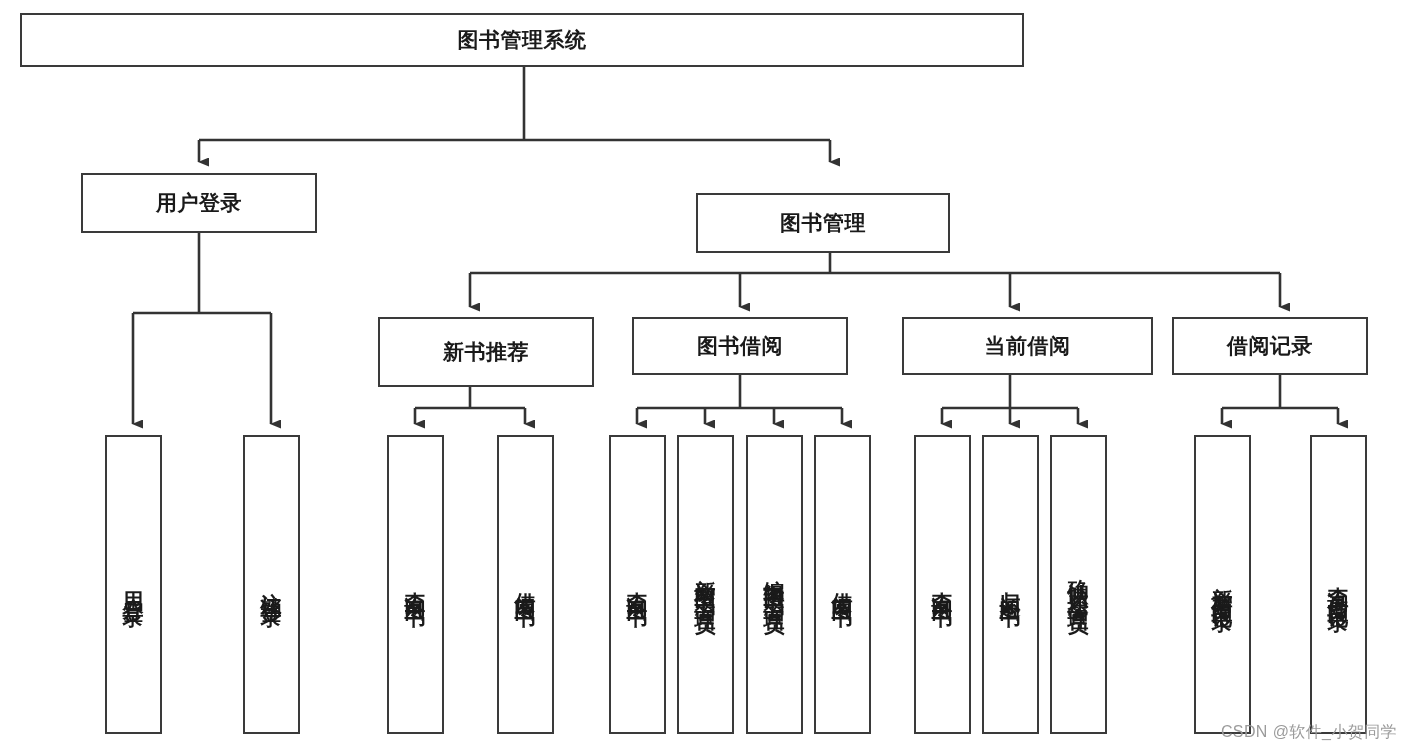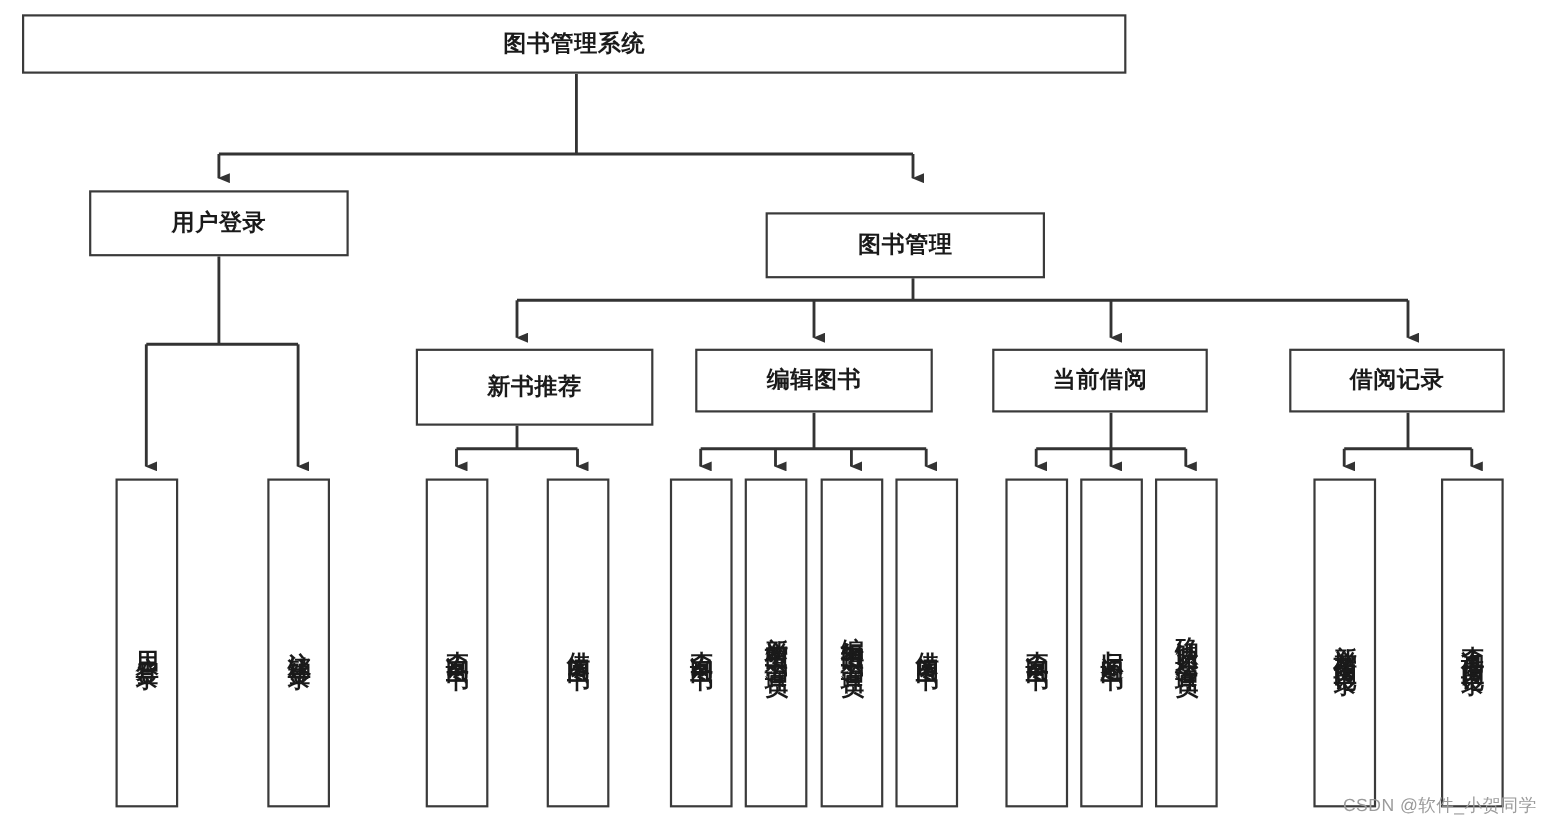--- a/index.html
+++ b/index.html
@@ -134,23 +134,23 @@
     <span class="lbl">用户登录</span>
   </div>
   <div class="node horiz" style="left:696px; top:173px; width:254px; height:60px;margin-top:20px;">
     <span class="lbl">图书管理</span>
   </div>
 
   <div class="node horiz" style="left:378px; top:317px; width:216px; height:70px;">
     <span class="lbl">新书推荐</span>
   </div>
   <div class="node horiz" style="left:632px; top:317px; width:216px; height:58px;">
-    <span class="lbl">编辑图书</span>
-  </div>
-  <div class="node horiz" style="left:902px; top:317px; width:196px; height:58px;">
+    <span class="lbl">图书借阅</span>
+  </div>
+  <div class="node horiz" style="left:902px; top:317px; width:251px; height:58px;">
     <span class="lbl">当前借阅</span>
   </div>
   <div class="node horiz" style="left:1172px; top:317px; width:196px; height:58px;">
     <span class="lbl">借阅记录</span>
   </div>
 
   <div class="node vert" style="left:105px; top:435px; width:57px; height:299px;">
     <span class="lbl">用户登录</span>
   </div>
   <div class="node vert" style="left:243px; top:435px; width:57px; height:299px;">

